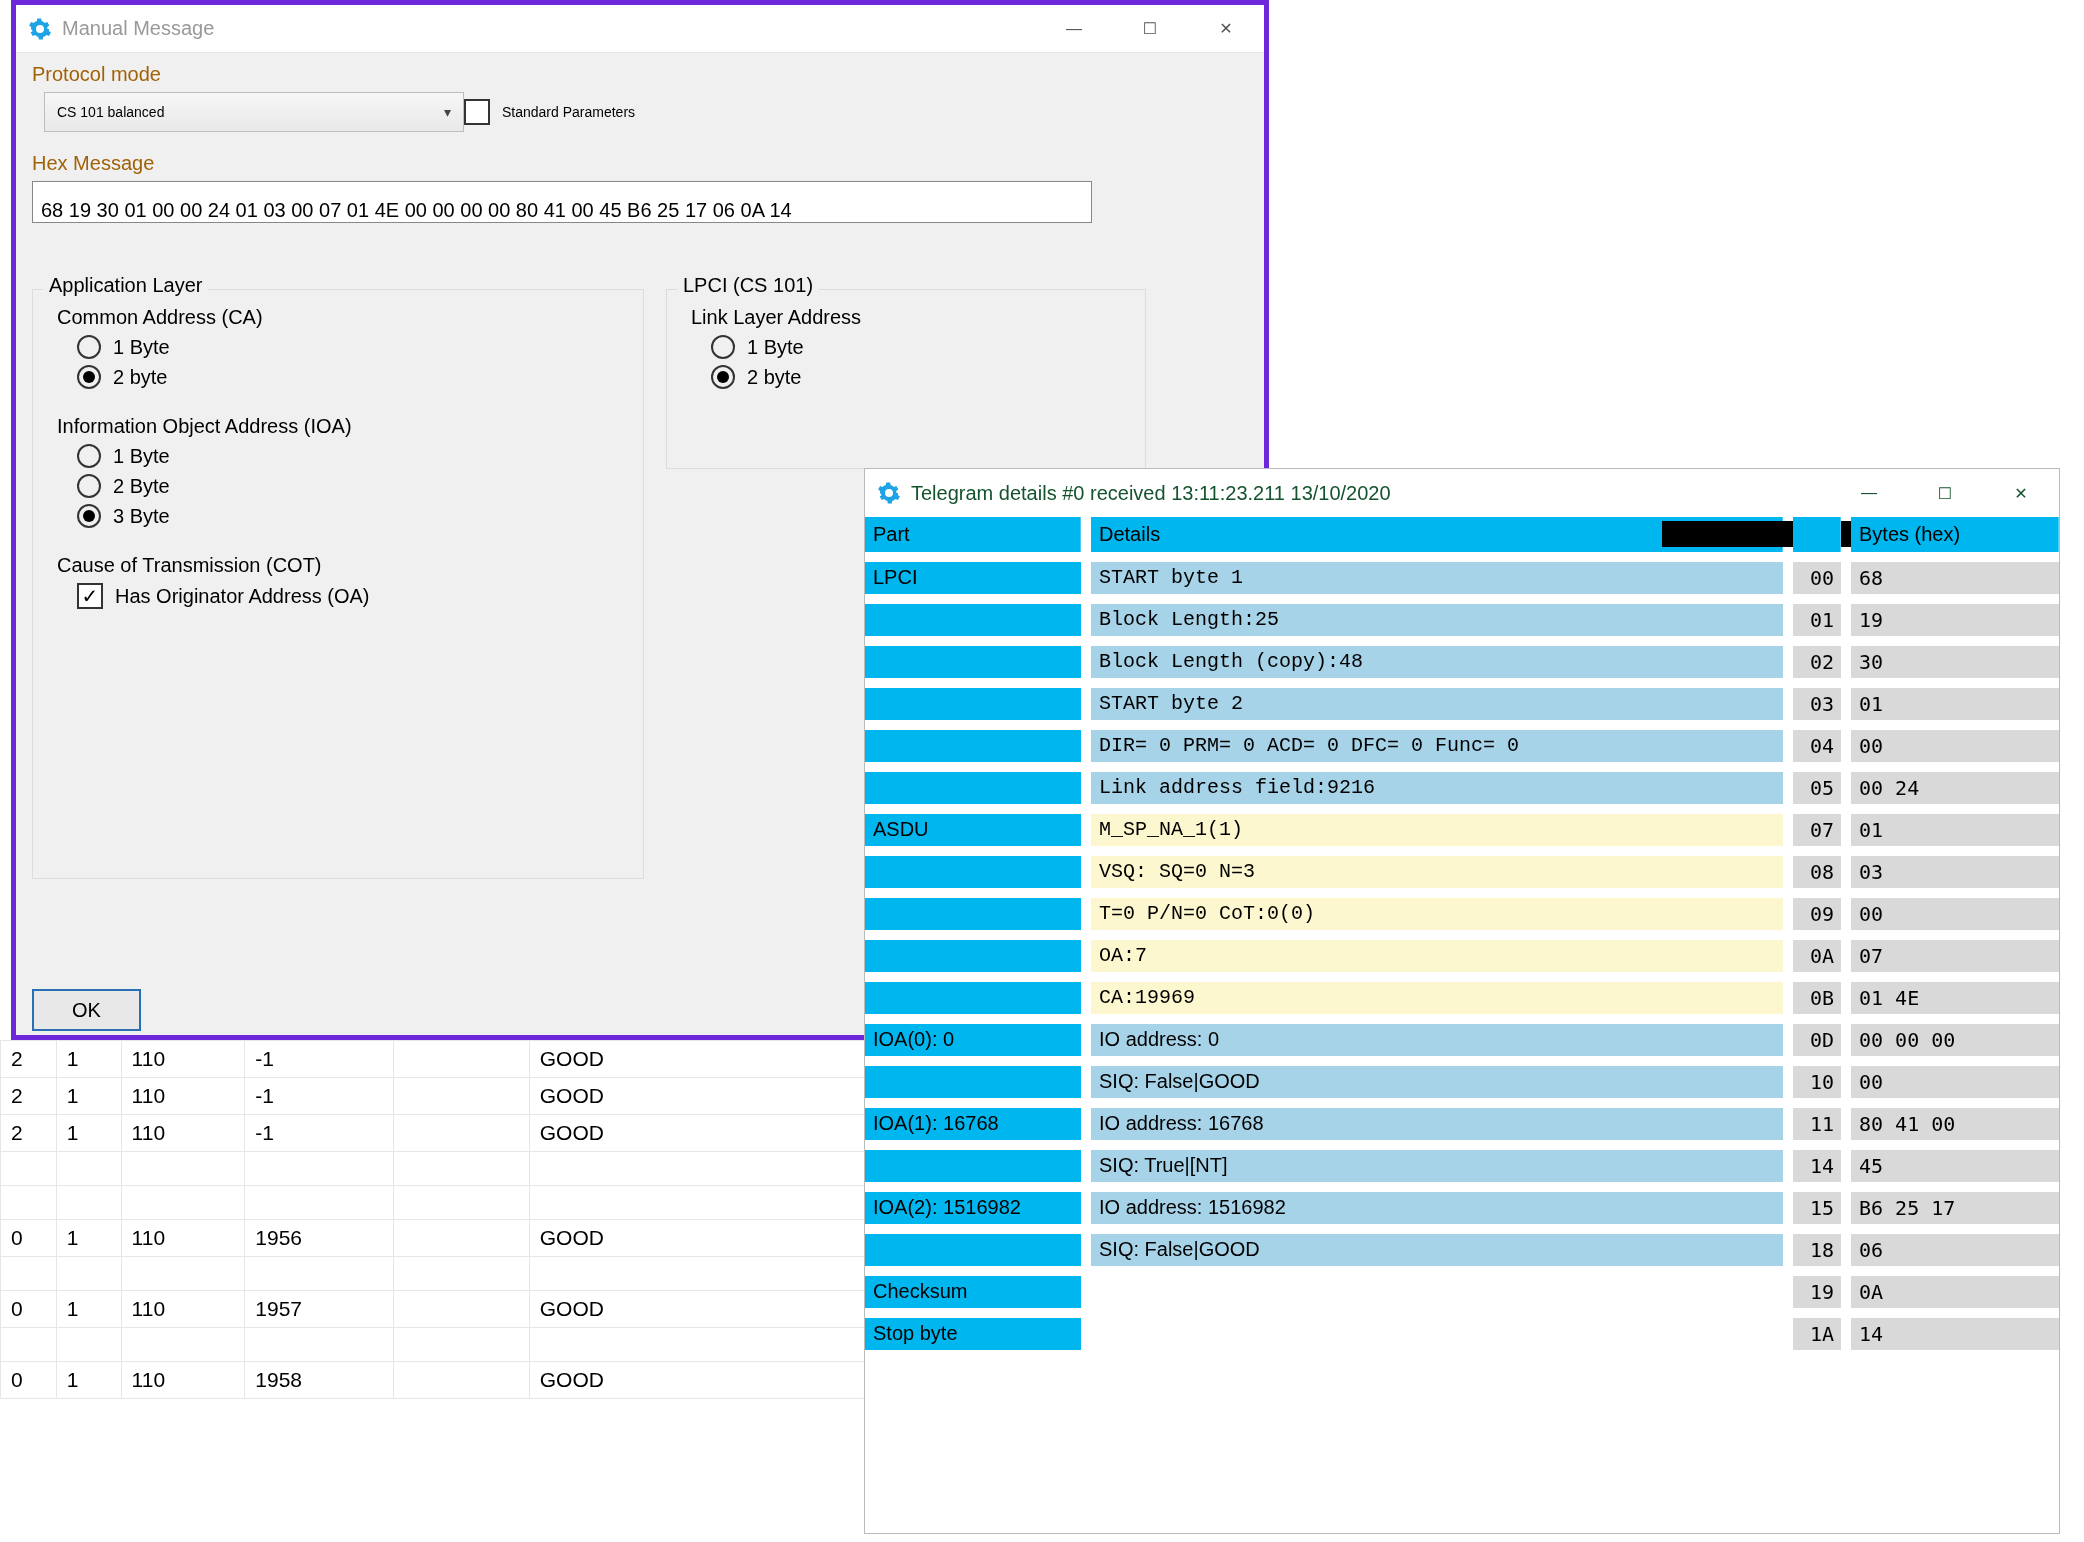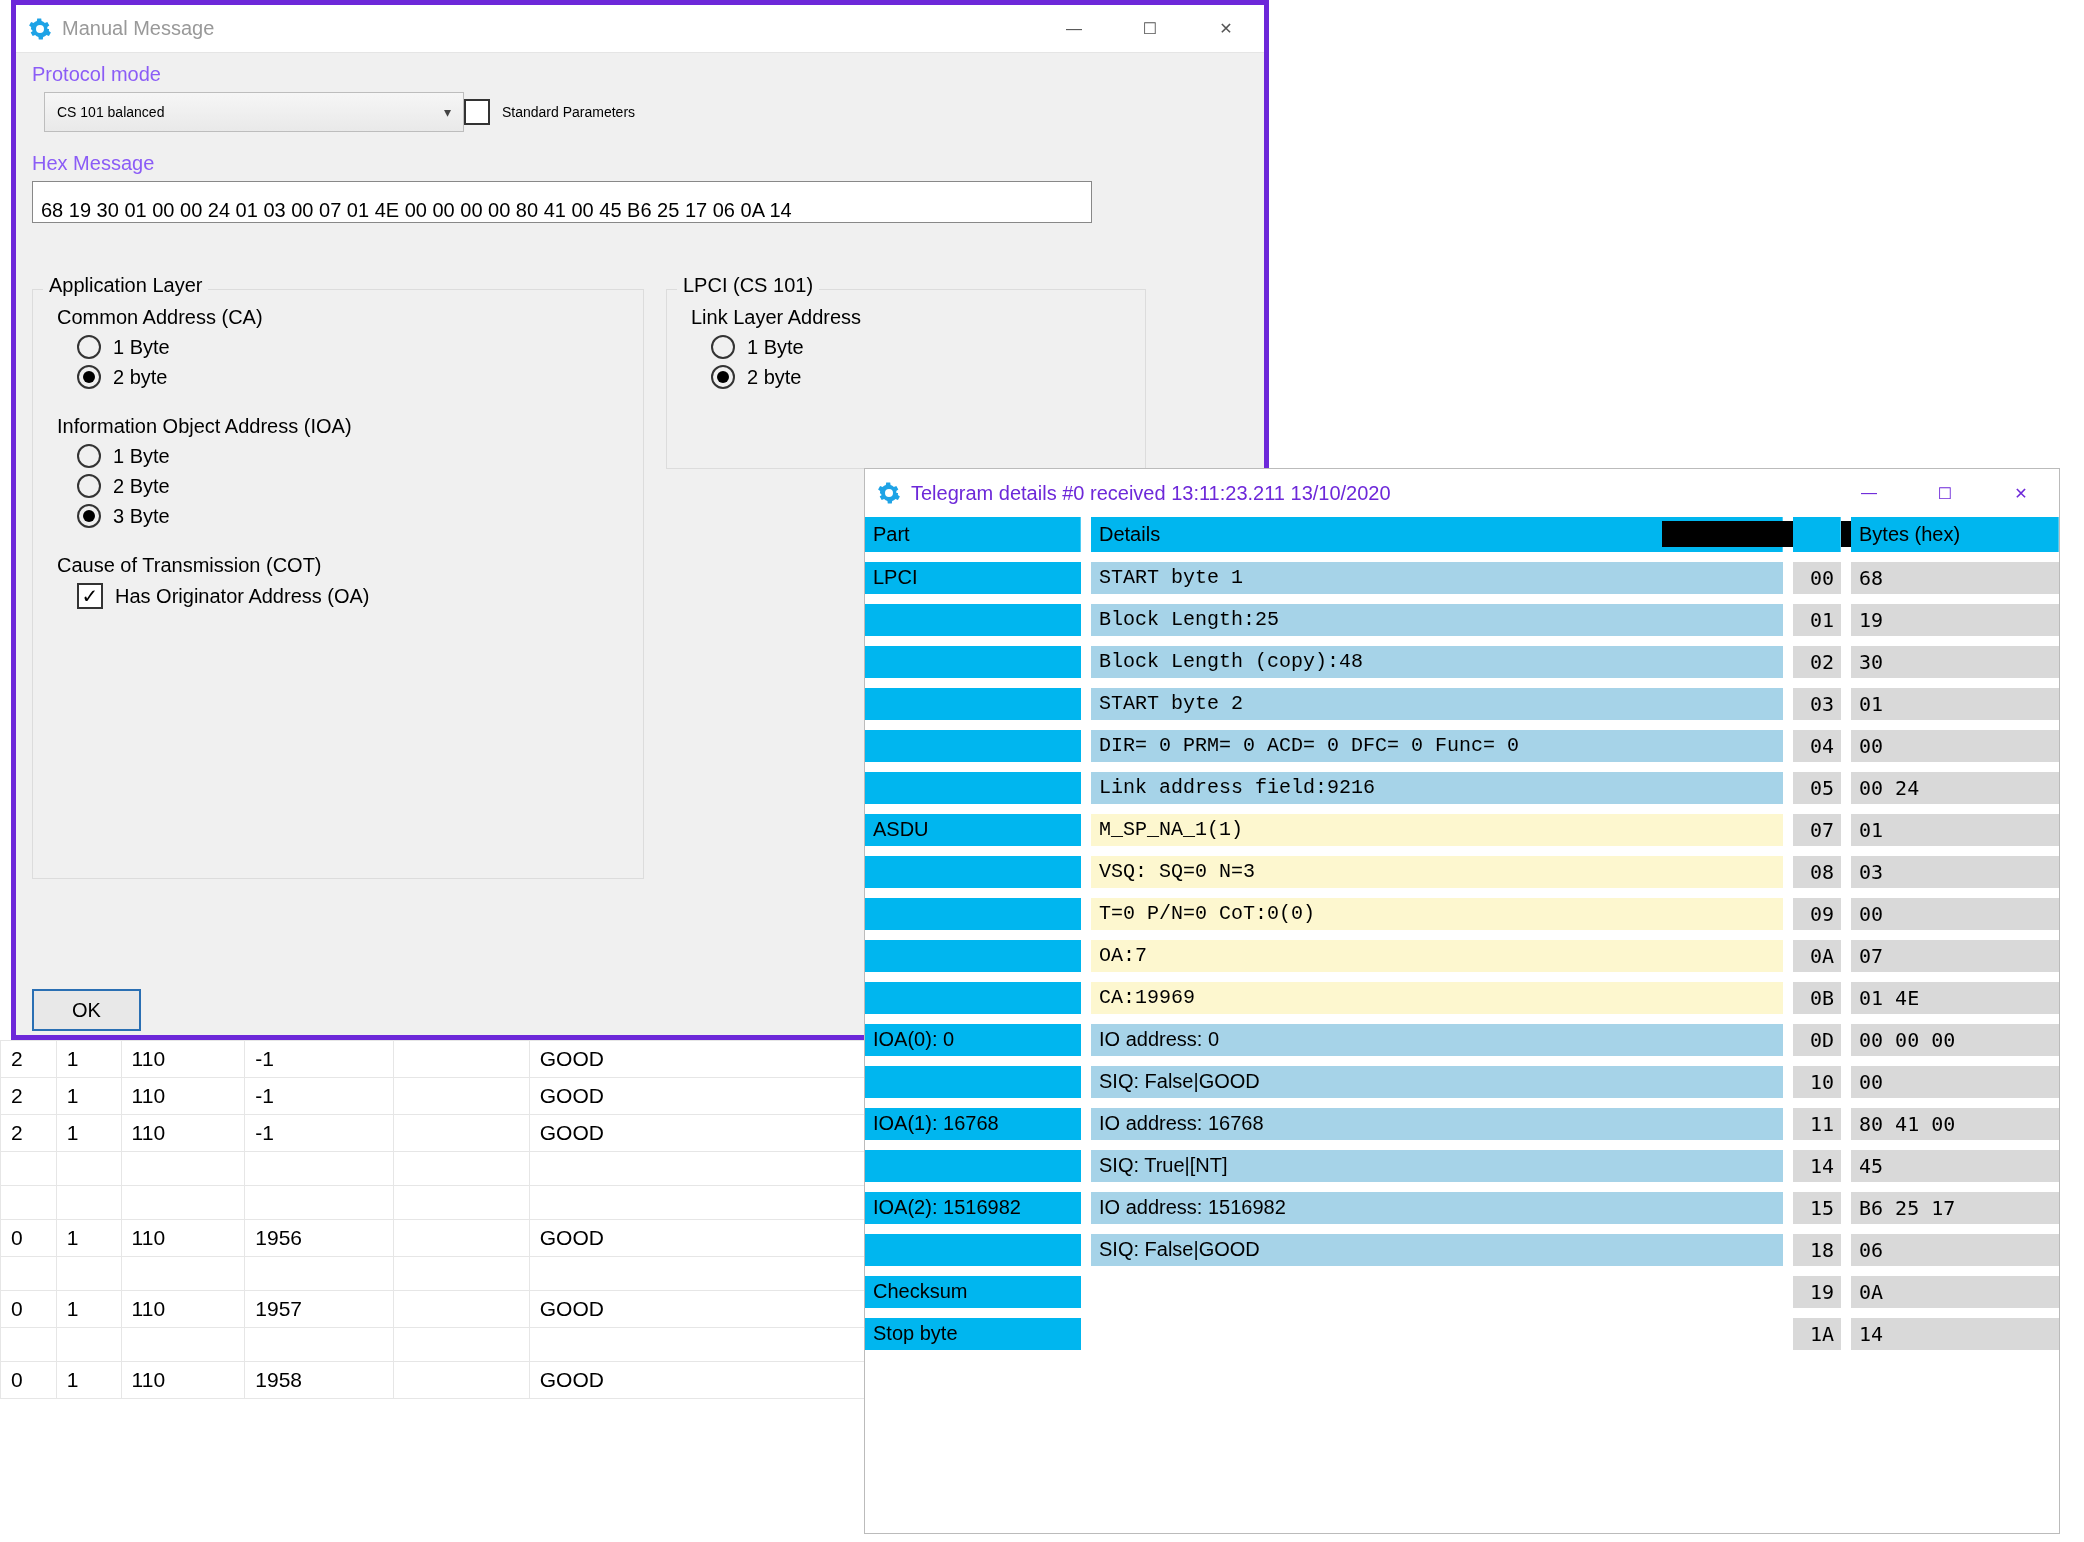--- a/index.html
+++ b/index.html
@@ -57,21 +57,21 @@
     color: #555;
     font-size: 16px;
   }
 
   .mm-body {
     padding: 10px 16px 16px 16px;
     color: #000;
   }
   .mm-body label, .mm-body .lbl {
     font-size: 20px;
-    color: #8b5cf6;
+    color: #a16207;
   }
   .protocol-row {
     display: flex;
     align-items: center;
     margin: 6px 0 20px 12px;
   }
   .combo {
     width: 420px;
     height: 40px;
     background: linear-gradient(#f6f6f6,#e9e9e9);
@@ -175,21 +175,21 @@
     height: 1066px;
     background: #ffffff;
     border: 1px solid #bbbbbb;
     display: flex; flex-direction: column;
   }
   .td-titlebar {
     height: 48px;
     display: flex;
     align-items: center;
     font-size: 20px;
-    color: #6d28d9;
+    color: #14532d;
     background: #fff;
   }
   .td-titlebar .icon {
     width: 28px; height: 28px; margin: 0 8px 0 10px;
     display: inline-flex; align-items: center; justify-content: center;
   }
   .td-titlebar .controls { margin-left: auto; display: flex; }
   .td-titlebar .winbtn {
     width: 76px; height: 48px;
     display: flex; align-items: center; justify-content: center;

